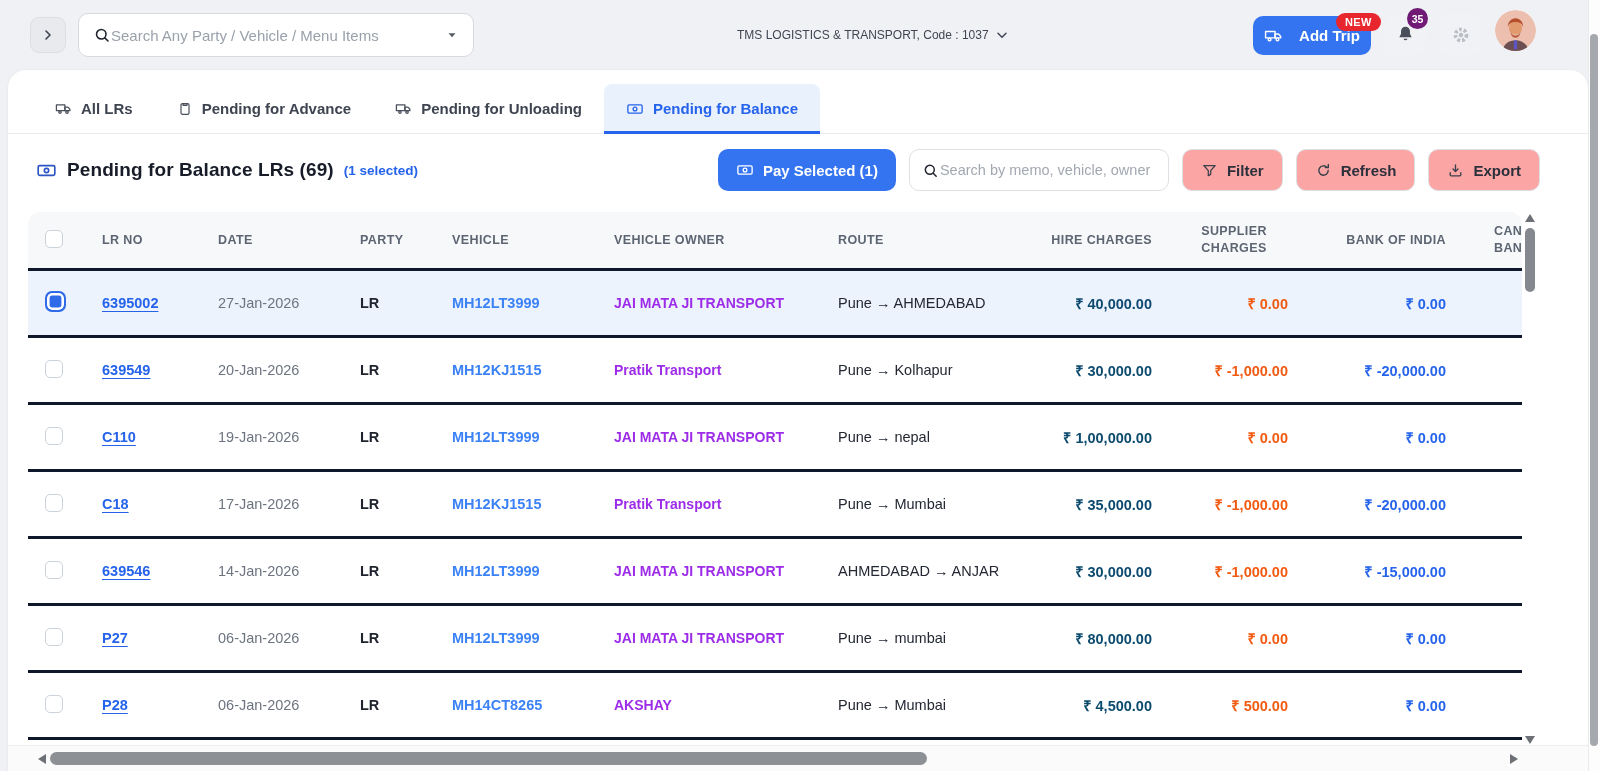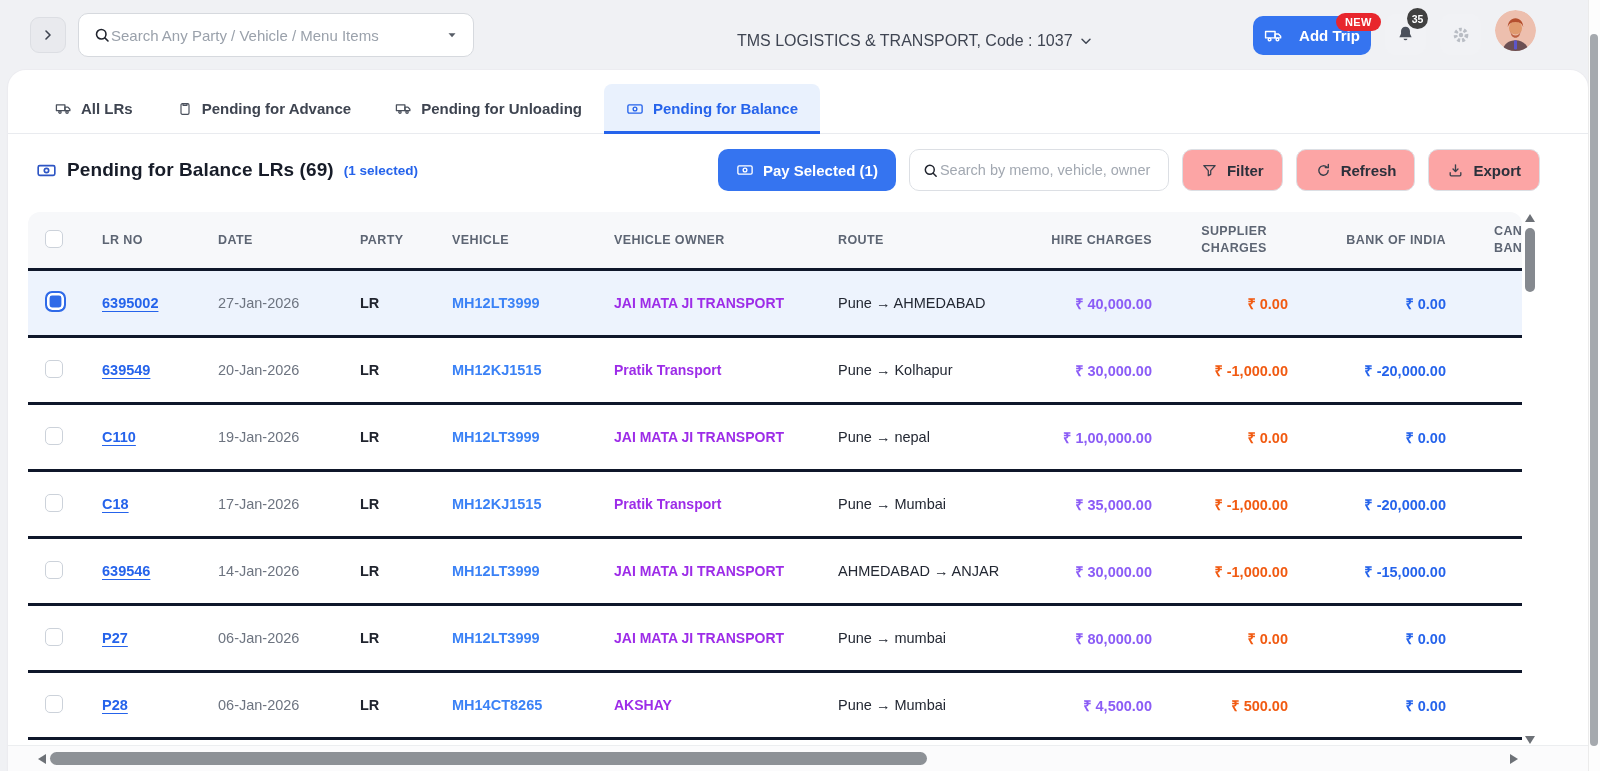--- a/index.html
+++ b/index.html
@@ -16,34 +16,34 @@
   .topbar { position:absolute; top:0; left:0; right:12px; height:70px; }
   .expand-btn { position:absolute; left:30px; top:17px; width:36px; height:36px;
     background:#e9eaee; border:1px solid #dcdee3; border-radius:9px;
     display:flex; align-items:center; justify-content:center; color:#3c424e; cursor:pointer; }
   .global-search { position:absolute; left:78px; top:13px; width:396px; height:44px;
     background:#fff; border:1px solid #d6d9de; border-radius:10px;
     display:flex; align-items:center; padding:0 14px; }
   .global-search input { flex:1; border:none; outline:none; background:transparent;
     font-family:inherit; font-size:15px; color:#333; }
   .global-search input::placeholder { color:#9aa1ab; }
-  .company { position:absolute; left:737px; top:6px; height:70px;
-    display:flex; align-items:center; gap:5px; font-size:16px; font-weight:500; color:#3f4552; cursor:pointer; }
+  .company { position:absolute; left:737px; top:0; height:70px;
+    display:flex; align-items:center; gap:5px; font-size:12px; font-weight:500; color:#3f4552; cursor:pointer; }
   .add-trip { position:absolute; left:1253px; top:16px; width:118px; height:39px;
     background:#3574f0; border:none; border-radius:10px; color:#fff;
     display:flex; align-items:center; justify-content:center; gap:16px;
     font-family:inherit; font-size:15px; font-weight:700; cursor:pointer; }
   .new-badge { position:absolute; left:1336px; top:13px; background:#e8262d; color:#fff;
     font-size:11px; font-weight:700; padding:3px 9px; border-radius:10px; letter-spacing:.3px; z-index:3; }
   .icon-btn { position:absolute; top:14px; width:41px; height:41px; background:#f1f2f5;
     border:none; border-radius:10px; display:flex; align-items:center; justify-content:center; cursor:pointer; }
   .bell-btn { left:1385px; color:#4a505b; }
   .gear-btn { left:1440px; color:#b9bdc4; }
   .notif-badge { position:absolute; left:1407px; top:8px; min-width:21px; height:21px; padding:0 4px;
-    background:#404040; border-radius:11px; color:#fff; font-size:10.5px; font-weight:700;
+    background:#701a75; border-radius:11px; color:#fff; font-size:10.5px; font-weight:700;
     display:flex; align-items:center; justify-content:center; z-index:3; }
   .avatar { position:absolute; left:1495px; top:10px; width:41px; height:41px; border-radius:50%;
     overflow:hidden; cursor:pointer; }
 
   
   .card { position:absolute; top:70px; left:8px; width:1580px; height:701px;
     background:#fff; border-radius:18px 18px 0 0;
     box-shadow:0 0 0 1px #ececf0, 0 1px 3px rgba(0,0,0,.04); overflow:hidden; }
 
   
@@ -94,21 +94,21 @@
     border-radius:5px; background:#fff; cursor:pointer; }
   .cb.checked { width:21px; height:21px; border:2.4px solid #2f6ae8; border-radius:7px;
     background:#2f6ae8; box-shadow:inset 0 0 0 2.6px #fff; }
   .lr-link { color:#2563eb; font-weight:700; text-decoration:underline; text-underline-offset:3px; cursor:pointer; }
   .c-date { color:#6d7480; font-weight:500; }
   .c-party { color:#20242e; font-weight:600; }
   .c-vehicle { color:#3b82f6; font-weight:600; cursor:pointer; }
   .c-owner { color:#9d2ce8; font-weight:700; font-size:14px; cursor:pointer; }
   .c-route { color:#232833; font-weight:500; }
   .money { text-align:right; font-weight:700; font-size:14.5px; }
-  .hire { color:#8b5cf6; }
+  .hire { color:#0c4a6e; }
   .supplier { color:#f15a11; }
   .bank { color:#2563eb; }
   .row.partial { height:9px; overflow:hidden; }
   .row.partial .cb { margin-top:5px; }
 
   
   .vscroll { position:absolute; top:142px; left:1516px; width:12px; height:534px; }
   .tri-up { position:absolute; top:2px; left:1px; width:0; height:0;
     border-left:5px solid transparent; border-right:5px solid transparent; border-bottom:8px solid #6d7177; }
   .tri-down { position:absolute; bottom:2px; left:1px; width:0; height:0;

